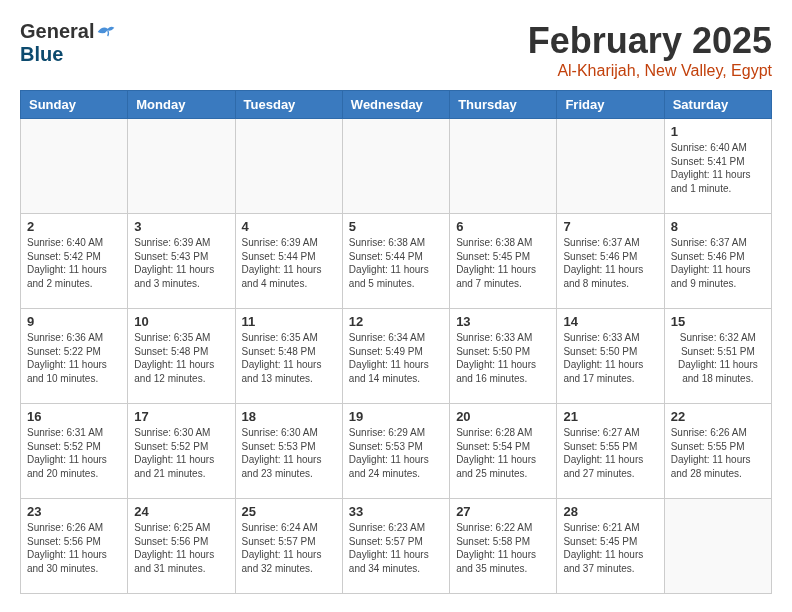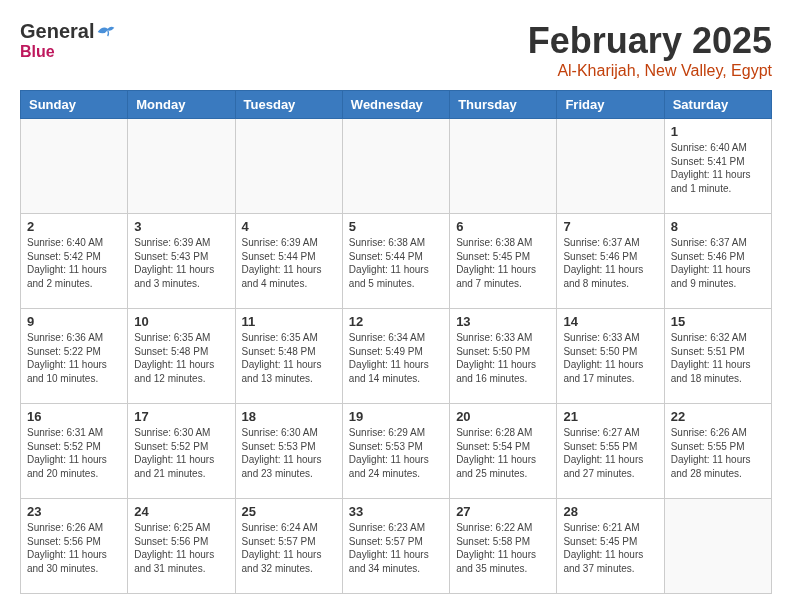--- a/index.html
+++ b/index.html
@@ -69,23 +69,23 @@
     .logo-wrapper {
       display: flex;
       align-items: center;
     }
     .logo-text-general {
       font-size: 20px;
       font-weight: bold;
       color: #333;
     }
     .logo-text-blue {
-      font-size: 16px;
-      font-weight: bold;
-      color: #be185d;
+      font-size: 20px;
+      font-weight: bold;
+      color: #0c4a6e;
     }
     .logo-bird {
       margin-left: 2px;
       width: 20px;
       height: 18px;
     }
   </style>
 </head>
 <body>
 
@@ -227,21 +227,21 @@
         </td>
         <td>
           <div class="day-number">14</div>
           <div class="day-info" style="white-space: pre-line;">Sunrise: 6:33 AM
 Sunset: 5:50 PM
 Daylight: 11 hours
 and 17 minutes.</div>
         </td>
         <td>
           <div class="day-number">15</div>
-          <div class="day-info" style="white-space: pre-line;">Sunrise: 6:32 AM
+          <div class="day-info" style="white-space: pre-line; text-align: center;">Sunrise: 6:32 AM
 Sunset: 5:51 PM
 Daylight: 11 hours
 and 18 minutes.</div>
         </td>
       </tr>
       <tr>
         <td>
           <div class="day-number">16</div>
           <div class="day-info" style="white-space: pre-line;">Sunrise: 6:31 AM
 Sunset: 5:52 PM

